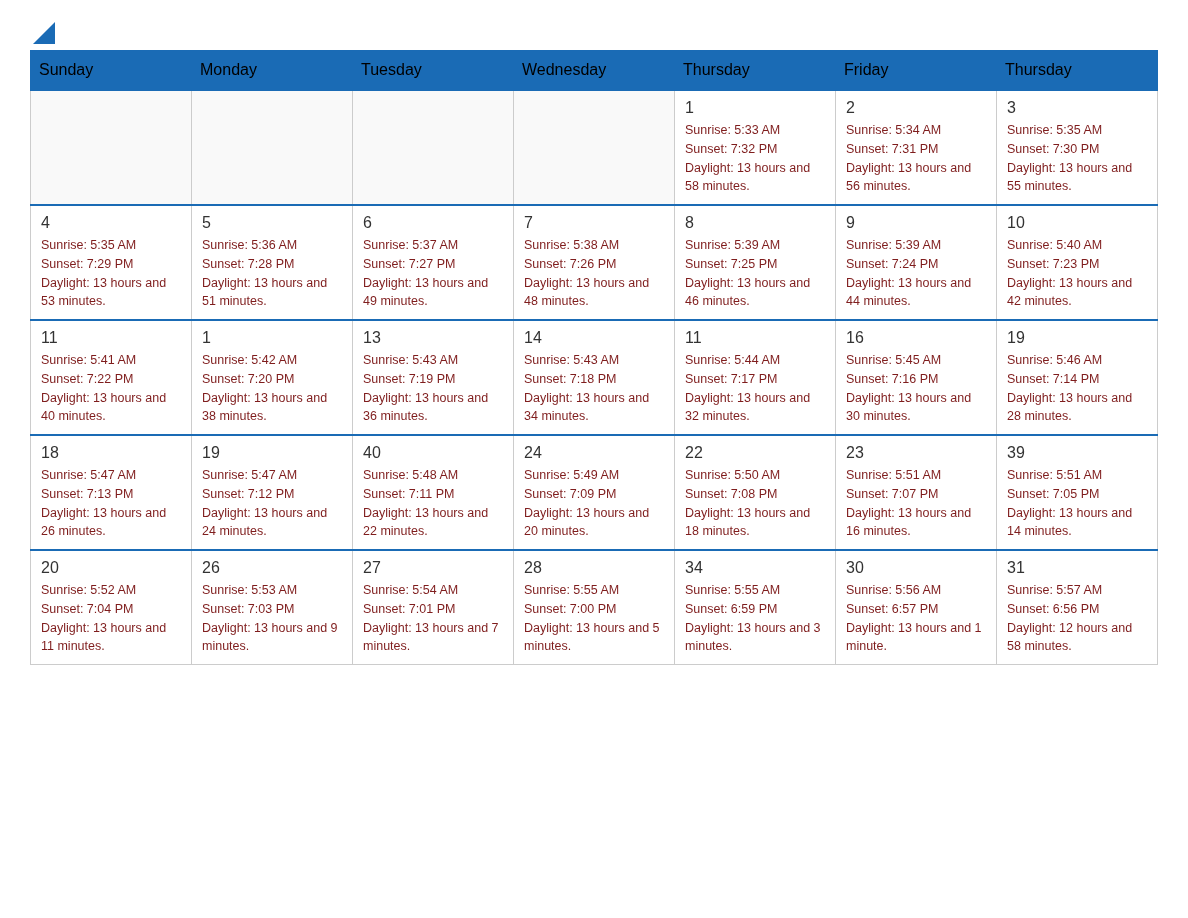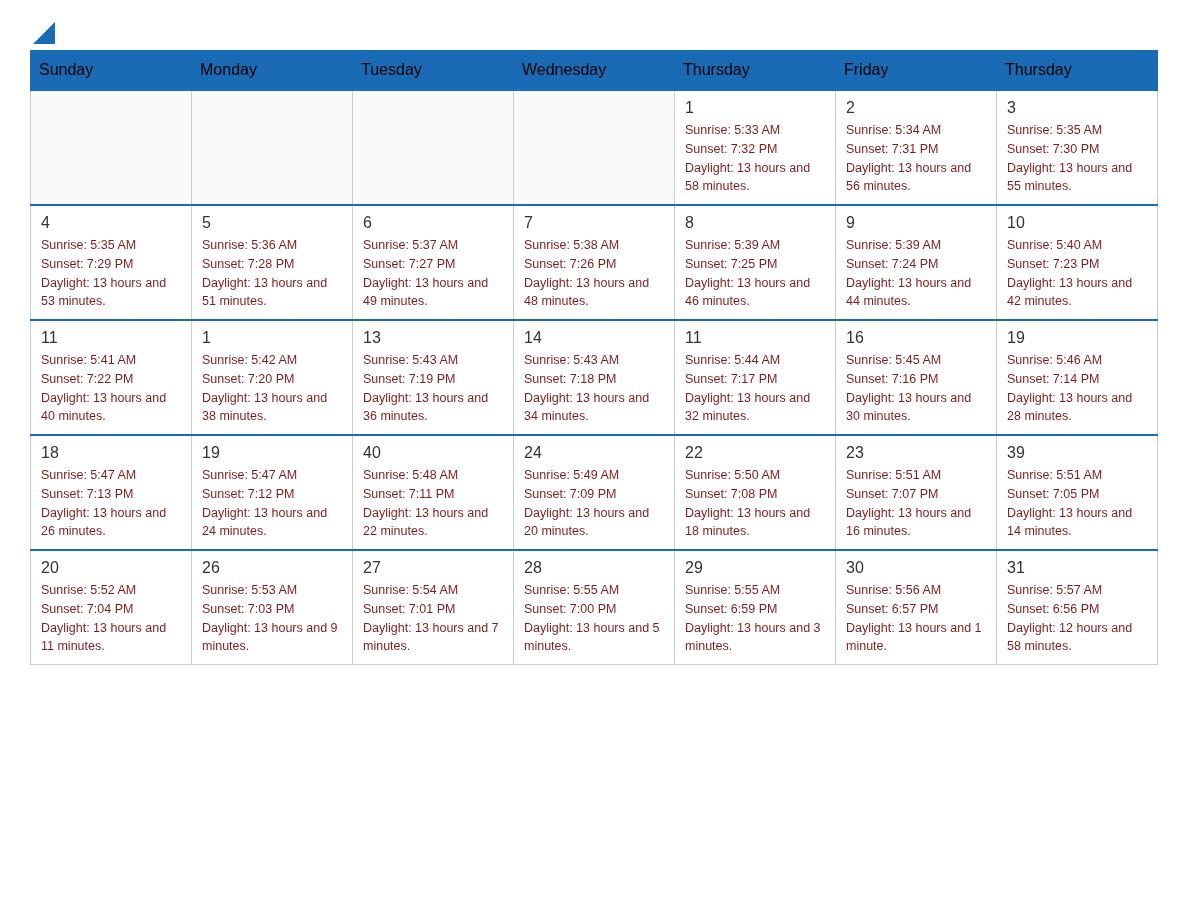--- a/index.html
+++ b/index.html
@@ -242,21 +242,21 @@
         </td>
         <td>
           <span class="day-number">27</span>
           <div class="day-info">Sunrise: 5:54 AM<br>Sunset: 7:01 PM<br>Daylight: 13 hours and 7 minutes.</div>
         </td>
         <td>
           <span class="day-number">28</span>
           <div class="day-info">Sunrise: 5:55 AM<br>Sunset: 7:00 PM<br>Daylight: 13 hours and 5 minutes.</div>
         </td>
         <td>
-          <span class="day-number">29</span>
+          <span class="day-number">34</span>
           <div class="day-info">Sunrise: 5:55 AM<br>Sunset: 6:59 PM<br>Daylight: 13 hours and 3 minutes.</div>
         </td>
         <td>
           <span class="day-number">30</span>
           <div class="day-info">Sunrise: 5:56 AM<br>Sunset: 6:57 PM<br>Daylight: 13 hours and 1 minute.</div>
         </td>
         <td>
           <span class="day-number">31</span>
           <div class="day-info">Sunrise: 5:57 AM<br>Sunset: 6:56 PM<br>Daylight: 12 hours and 58 minutes.</div>
         </td>

